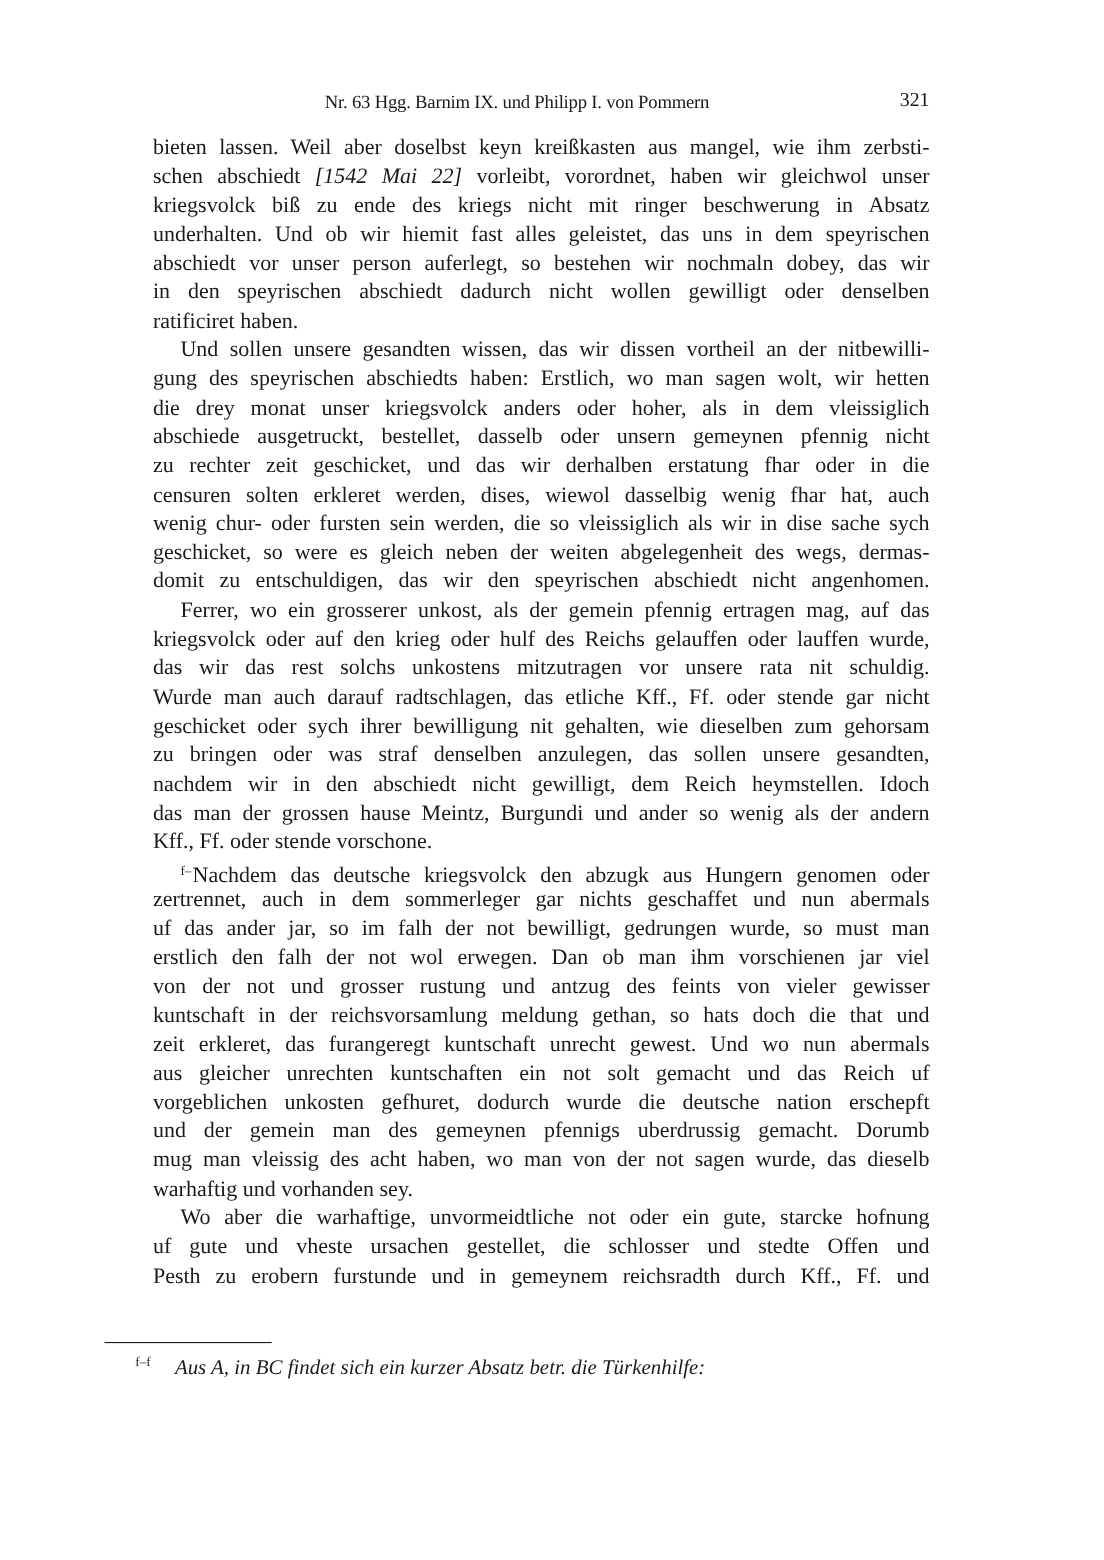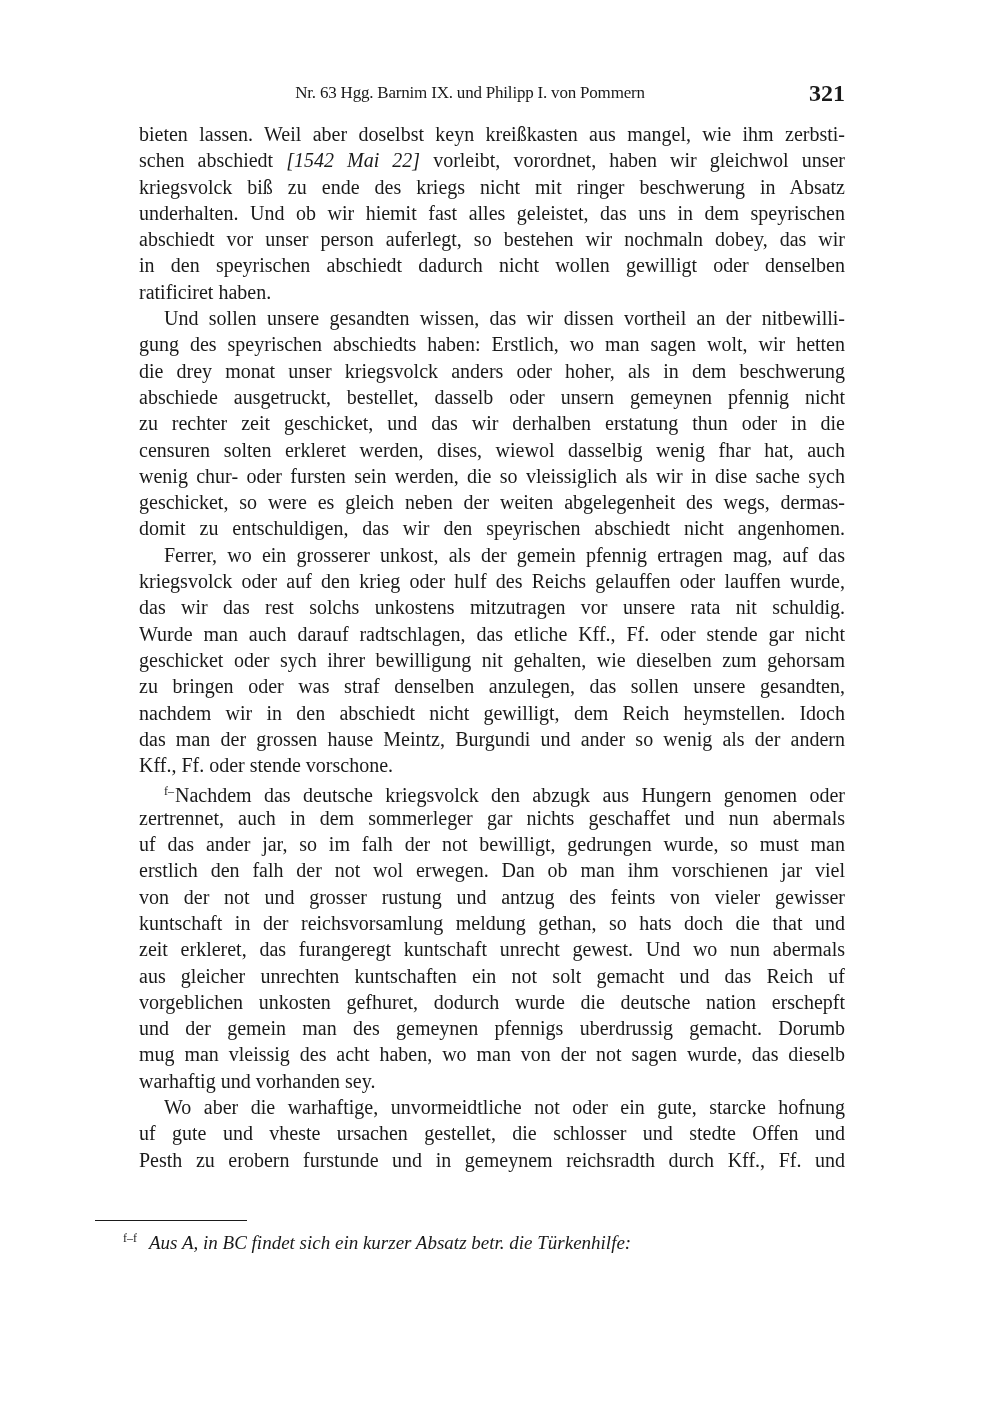--- a/index.html
+++ b/index.html
@@ -9,21 +9,21 @@
       color: #1a1a1a;
     }
     .header {
       position: absolute; left: 95px; top: 80px; width: 750px; height: 28px;
     }
     .running-title {
       position: absolute; left: 0; right: 0; top: 3px; text-align: center;
       font-size: 17px; letter-spacing: -0.2px;
     }
     .page-number {
-      position: absolute; right: 0; top: 0; font-size: 24px; font-weight: bold;
+      position: absolute; right: 0; top: 0; font-size: 18px;
     }
     .body-text {
       position: absolute; left: 95px; top: 121px; width: 750px;
       font-size: 20px; line-height: 26.3px;
     }
     .line {
       display: block; white-space: nowrap; text-align: justify;
       text-align-last: justify; height: 26.3px; margin-left: 44px;
     }
     .line.last { text-align-last: left; }
@@ -31,21 +31,21 @@
     i.ed { font-style: italic; }
     sup.fn { font-size: 12px; vertical-align: 7px; margin-right: 1px; }
     .footnote-rule {
       position: absolute; left: 95px; top: 1220px; width: 152px; height: 0;
       border-top: 1px solid #1a1a1a;
     }
     .footnote {
       position: absolute; left: 123px; top: 1225px; width: 720px;
       font-size: 19px; line-height: 26px; white-space: nowrap;
     }
-    .footnote .fn-mark { font-size: 12px; vertical-align: 7px; margin-right: 12px; }
+    .footnote .fn-mark { font-size: 12px; vertical-align: 7px; margin-right: 22px; }
     .footnote .fn-text { font-style: italic; }
   </style>
 </head>
 <body>
 
 <div class="header">
   <span class="running-title">Nr. 63 Hgg. Barnim IX. und Philipp I. von Pommern</span>
   <span class="page-number">321</span>
 </div>
 
@@ -57,23 +57,23 @@
     <span class="line">kriegsvolck biß zu ende des kriegs nicht mit ringer beschwerung in Absatz</span>
     <span class="line">underhalten. Und ob wir hiemit fast alles geleistet, das uns in dem speyrischen</span>
     <span class="line">abschiedt vor unser person auferlegt, so bestehen wir nochmaln dobey, das wir</span>
     <span class="line">in den speyrischen abschiedt dadurch nicht wollen gewilligt oder denselben</span>
     <span class="line last">ratificiret haben.</span>
   </div>
 
   <div>
     <span class="line indent">Und sollen unsere gesandten wissen, das wir dissen vortheil an der nitbewilli-</span>
     <span class="line">gung des speyrischen abschiedts haben: Erstlich, wo man sagen wolt, wir hetten</span>
-    <span class="line">die drey monat unser kriegsvolck anders oder hoher, als in dem beschwerung</span>
+    <span class="line">die drey monat unser kriegsvolck anders oder hoher, als in dem vleissiglich</span>
     <span class="line">abschiede ausgetruckt, bestellet, dasselb oder unsern gemeynen pfennig nicht</span>
-    <span class="line">zu rechter zeit geschicket, und das wir derhalben erstatung thun oder in die</span>
+    <span class="line">zu rechter zeit geschicket, und das wir derhalben erstatung fhar oder in die</span>
     <span class="line">censuren solten erkleret werden, dises, wiewol dasselbig wenig fhar hat, auch</span>
     <span class="line">wenig chur- oder fursten sein werden, die so vleissiglich als wir in dise sache sych</span>
     <span class="line">geschicket, so were es gleich neben der weiten abgelegenheit des wegs, dermas-</span>
     <span class="line">domit zu entschuldigen, das wir den speyrischen abschiedt nicht angenhomen.</span>
   </div>
 
   <div>
     <span class="line indent">Ferrer, wo ein grosserer unkost, als der gemein pfennig ertragen mag, auf das</span>
     <span class="line">kriegsvolck oder auf den krieg oder hulf des Reichs gelauffen oder lauffen wurde,</span>
     <span class="line">das wir das rest solchs unkostens mitzutragen vor unsere rata nit schuldig.</span>

